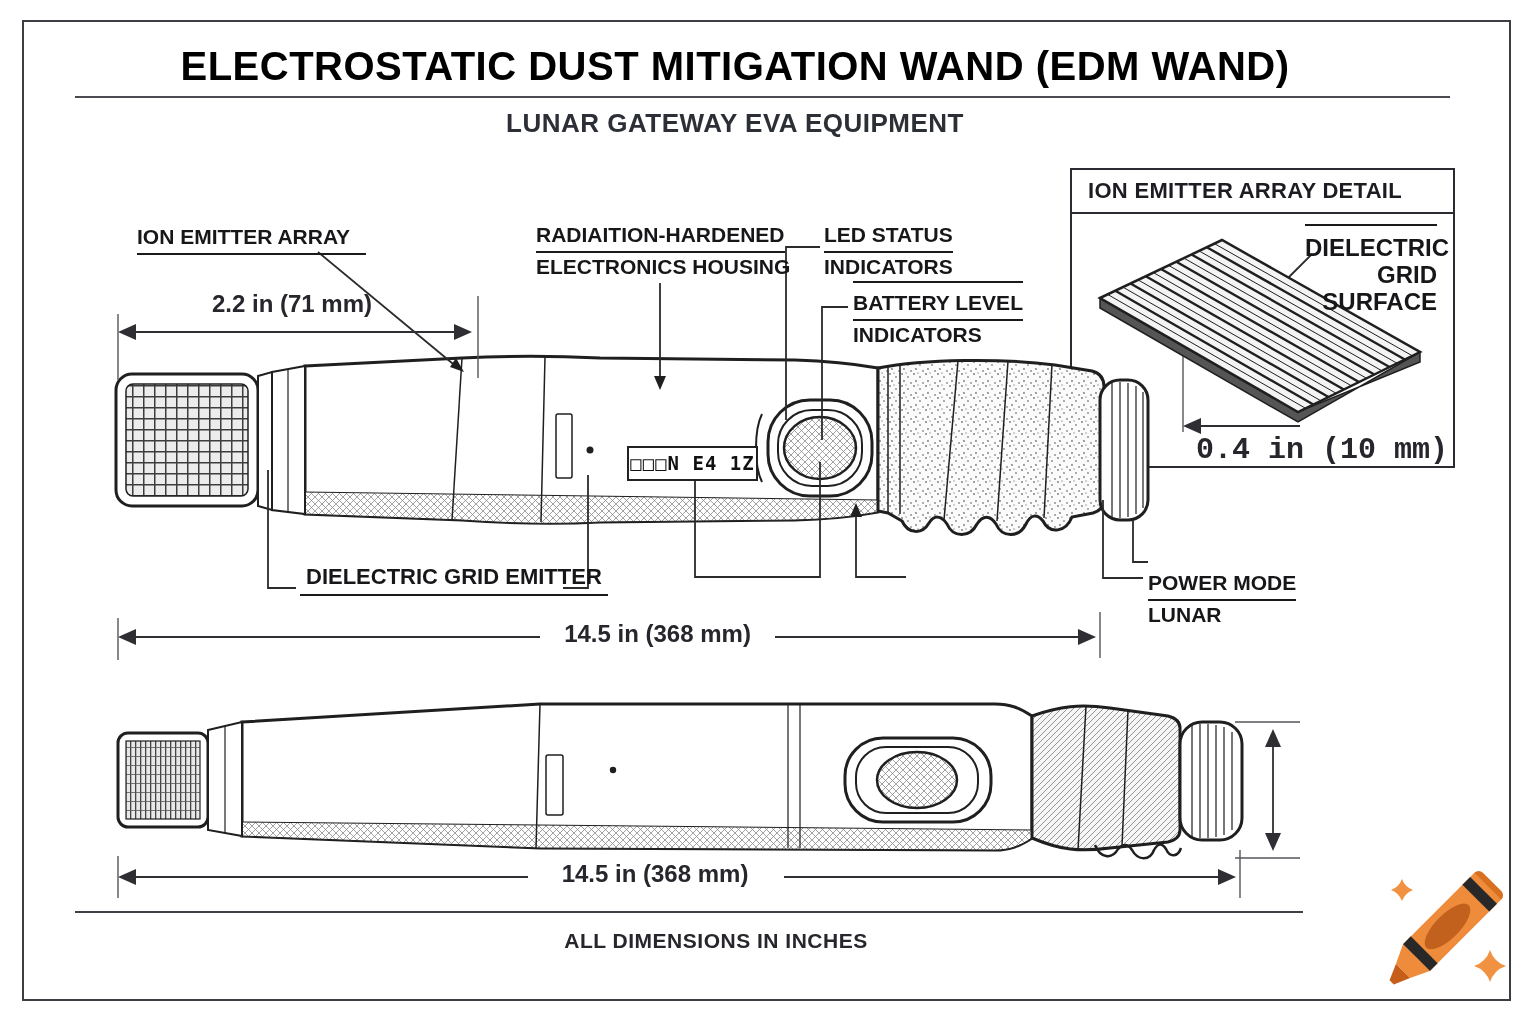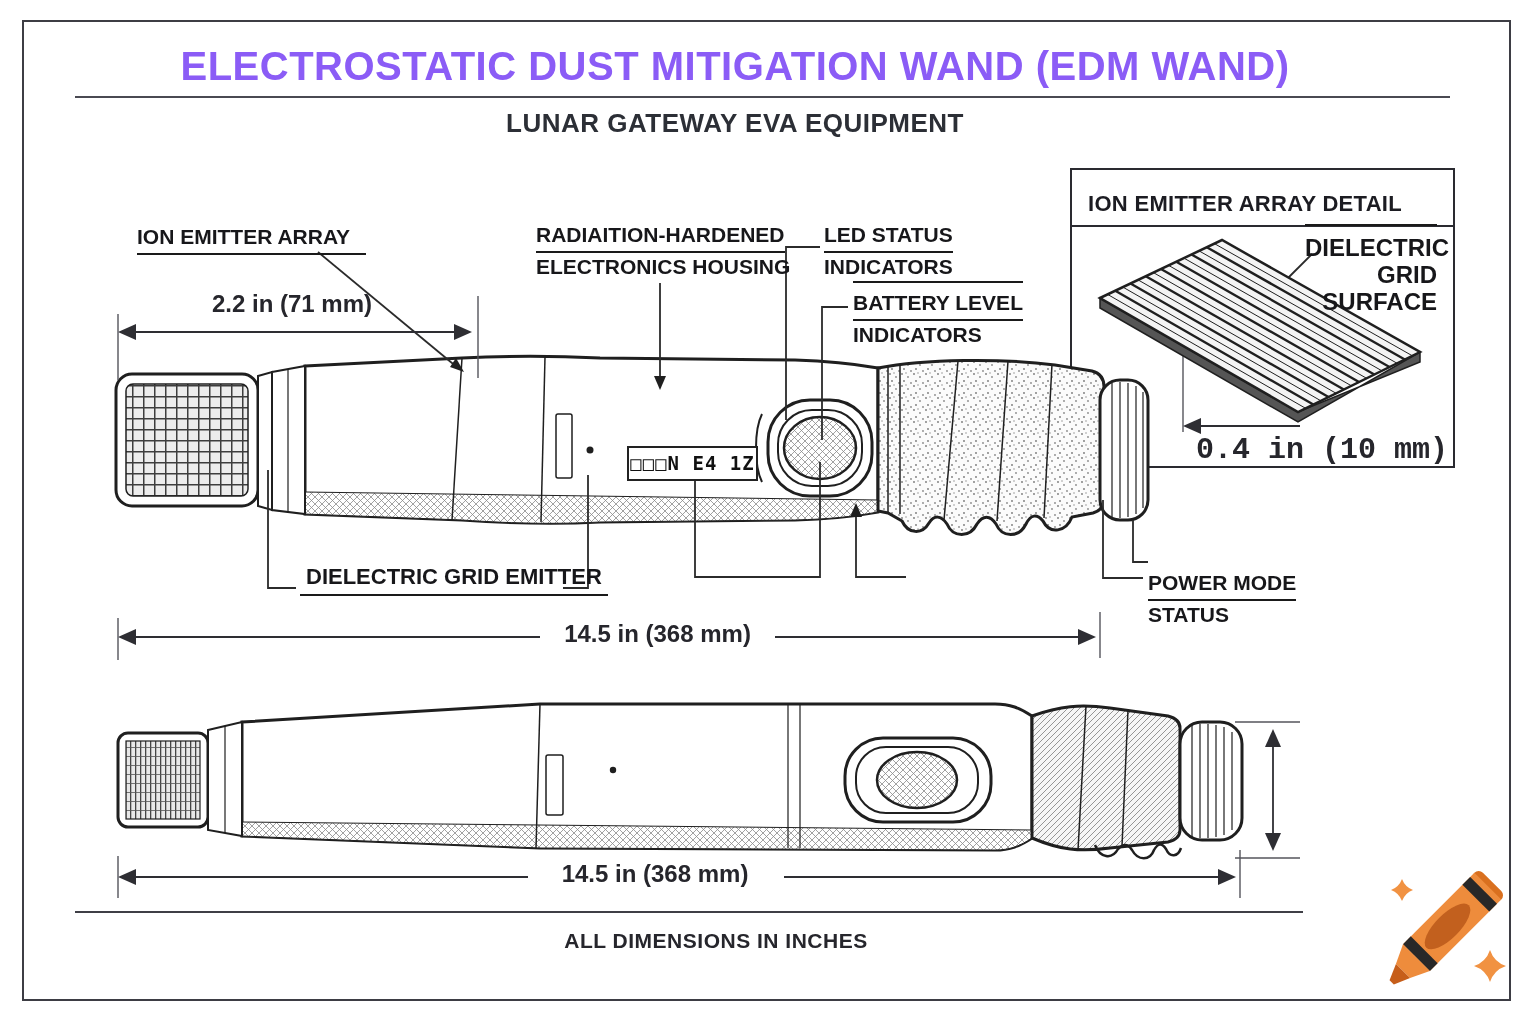--- a/index.html
+++ b/index.html
@@ -2,32 +2,32 @@
 <html><head>
 <meta charset="utf-8">
 <style>
   * { margin:0; padding:0; box-sizing:border-box; }
   body { background:#fdfdfd; font-family:"Liberation Sans", sans-serif; }
   .page { position:relative; width:1536px; height:1024px; background:#ffffff; overflow:hidden; }
   .frame { position:absolute; left:22px; top:20px; width:1489px; height:981px;
            border:2px solid #3d3d44; background:#ffffff; }
   .art { position:absolute; left:0; top:0; width:1536px; height:1024px; pointer-events:none; z-index:4; }
   .title { position:absolute; top:44px; left:0; width:1470px; text-align:center;
-           font-size:40px; font-weight:bold; color:#8b5cf6; letter-spacing:0.5px; z-index:3; }
+           font-size:40px; font-weight:bold; color:#000000; letter-spacing:0.5px; z-index:3; }
   .rule  { position:absolute; top:96px; left:75px; width:1375px; height:2px; background:#4a4a52; z-index:3; }
   .subtitle { position:absolute; top:108px; left:0; width:1470px; text-align:center;
               font-size:26px; font-weight:bold; color:#2c2f36; letter-spacing:0.5px; z-index:3; }
   .lbl { position:absolute; font-weight:bold; color:#17171a; font-size:21px; line-height:28px;
          white-space:nowrap; z-index:5; }
   .ul  { display:inline-block; border-bottom:2.5px solid #1a1a1a; padding-bottom:2px; }
   .dim { position:absolute; font-weight:bold; color:#26262c; font-size:24px; text-align:center;
          white-space:nowrap; z-index:5; }
   .detail-box { position:absolute; left:1070px; top:168px; width:385px; height:300px;
                 border:2.5px solid #2a2a30; background:#ffffff; z-index:2; }
-  .detail-header { padding:21px 16px 8px 16px; font-size:22px; font-weight:bold; color:#1c1c22;
+  .detail-header { padding:8px 16px 8px 16px; font-size:22px; font-weight:bold; color:#1c1c22;
                    border-bottom:2.5px solid #2a2a30; letter-spacing:0.3px; }
   .surface-lbl { position:absolute; left:1305px; top:224px; width:132px; text-align:right;
                  font-size:24px; line-height:27px; font-weight:bold; color:#17171a;
                  border-top:2px solid #1a1a1a; padding-top:8px; z-index:5; }
   .readout { position:absolute; left:627px; top:446px; width:131px; height:35px;
              border:2px solid #222; background:#fff; z-index:5;
              font-family:"DejaVu Sans Mono", monospace; font-weight:bold; font-size:19px;
              text-align:center; line-height:31px; color:#111; letter-spacing:1px; }
   .footer { position:absolute; left:526px; top:929px; width:380px; text-align:center;
             font-size:21px; font-weight:bold; color:#26262c; letter-spacing:0.5px; z-index:5; }
@@ -229,21 +229,21 @@
     <span>INDICATORS</span>
   </div>
 
   <div class="lbl" style="left:300px; top:563px; font-size:22px;">
     <span class="ul" style="padding:0 6px 3px 6px;">DIELECTRIC GRID EMITTER</span>
   </div>
 
 
   <div class="lbl" style="left:1148px; top:569px;">
     <span class="ul">POWER MODE</span><br>
-    <span>STATUS</span>
+    <span>LUNAR</span>
   </div>
 
   <div class="dim" style="left:192px; top:290px; width:200px;">2.2 in (71 mm)</div>
   <div class="dim" style="left:540px; top:620px; width:235px;">14.5 in (368 mm)</div>
   <div class="dim" style="left:530px; top:860px; width:250px;">14.5 in (368 mm)</div>
   <div class="dim" style="left:1196px; top:433px; width:170px; font-size:30px;font-family:Liberation Mono, monospace;">0.4 in (10 mm)</div>
 
   <div class="surface-lbl">
     <span>DIELECTRIC</span><br>
     <span>GRID SURFACE</span>

